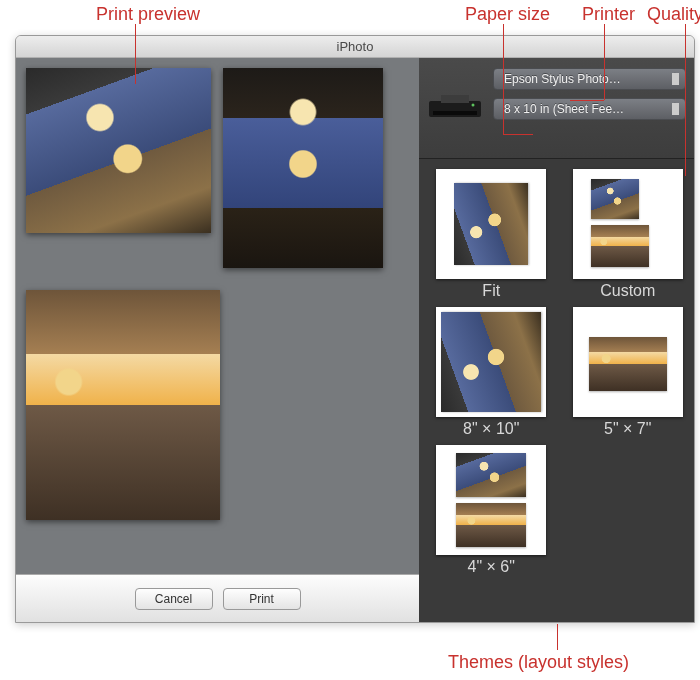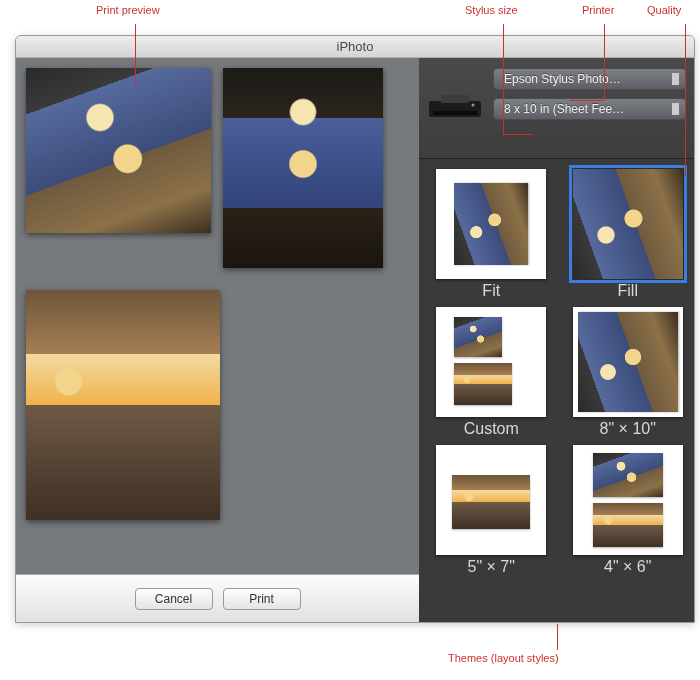--- a/index.html
+++ b/index.html
@@ -8,21 +8,21 @@
       height: 680px;
       font-family: "Lucida Grande", "Helvetica Neue", sans-serif;
       font-size: 13px;
       background: #fff;
       position: relative;
       overflow: hidden;
     }
     .annotation {
       color: #c8322e;
       font-family: "Helvetica Neue", sans-serif;
-      font-size: 11px;
+      font-size: 18px;
       position: absolute;
       z-index: 100;
     }
     .callout-line {
       position: absolute;
       background: #c8322e;
       z-index: 99;
     }
     .window {
       position: absolute;
@@ -195,21 +195,21 @@
     .mini {
       position:absolute;
       box-shadow: 0 1px 2px rgba(0,0,0,0.3);
     }
     .rot-ccw { transform: rotate(-90deg); }
   </style>
 </head>
 <body>
 
 <div class="annotation" style="left:96px; top:4px;">Print preview</div>
-<div class="annotation" style="left:465px; top:4px;">Stylus size</div>
+<div class="annotation" style="left:465px; top:4px;">Paper size</div>
 <div class="annotation" style="left:582px; top:4px;">Printer</div>
 <div class="annotation" style="left:647px; top:4px;">Quality</div>
 <div class="annotation" style="left:448px; top:652px;">Themes (layout styles)</div>
 
 <div class="callout-line" style="left:135px; top:24px; width:1px; height:60px;"></div>
 <div class="callout-line" style="left:503px; top:24px; width:1px; height:110px;"></div>
 <div class="callout-line" style="left:503px; top:134px; width:30px; height:1px;"></div>
 <div class="callout-line" style="left:604px; top:24px; width:1px; height:76px;"></div>
 <div class="callout-line" style="left:570px; top:100px; width:34px; height:1px;"></div>
 <div class="callout-line" style="left:685px; top:24px; width:1px; height:152px;"></div>
@@ -254,24 +254,20 @@
       </div>
       <div class="themes-area">
 
         <div class="theme-item">
           <div class="theme-thumb nofill" style="position:relative;">
             <div class="mini hula rot-ccw" style="left:14px; top:18px; width:82px; height:74px;"></div>
           </div>
           <div class="theme-label">Fit</div>
         </div>
 
-        <div class="theme-item">
-          <div class="theme-thumb selected hula rot-ccw"></div>
-          <div class="theme-label">Fill</div>
-        </div>
 
         <div class="theme-item">
           <div class="theme-thumb nofill" style="position:relative;">
             <div class="mini hula" style="left:18px; top:10px; width:48px; height:40px;"></div>
             <div class="mini stage" style="left:18px; top:56px; width:58px; height:42px;"></div>
           </div>
           <div class="theme-label">Custom</div>
         </div>
 
         <div class="theme-item">

